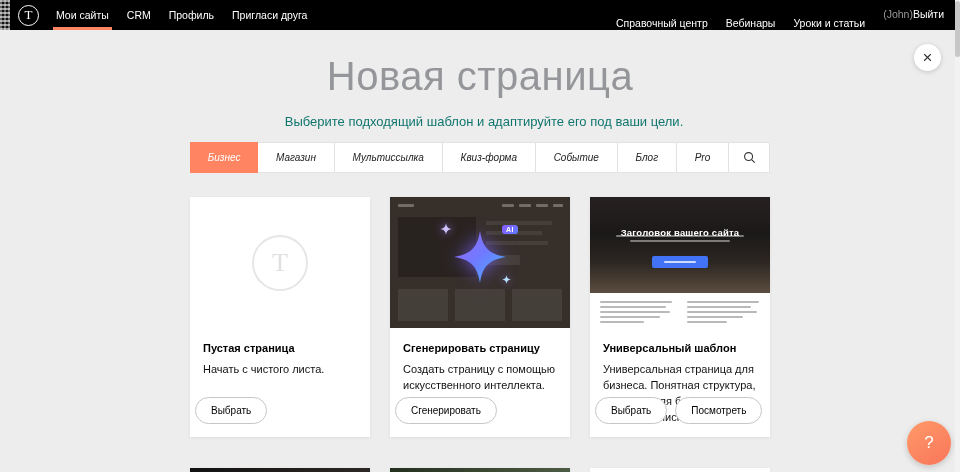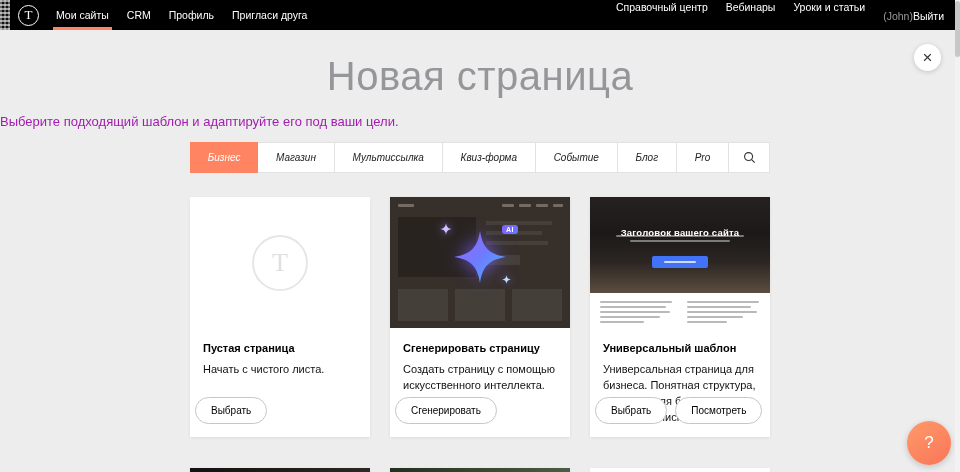--- a/index.html
+++ b/index.html
@@ -29,36 +29,36 @@
   .nav { display: flex; height: 30px; margin-left: 8px; }
   .nav-item {
     font-size: 10.5px; line-height: 30px; padding: 0 9px; cursor: pointer;
     white-space: nowrap; position: relative;
   }
   .nav-item.active { font-weight: normal; }
   .nav-item.active::after {
     content: ""; position: absolute; left: 6px; right: 6px; bottom: 0;
     height: 3px; background: #ff8562;
   }
-  .nav-right { margin-left: auto; display: flex; align-items: flex-end; height: 14px; }
+  .nav-right { margin-left: auto; display: flex; align-items: flex-start; height: 14px; }
   .user-area { display: flex; align-items: center; padding: 0 4px 0 9px; }
   .user-name { color: #9a9a9a; font-size: 10.5px; }
   .logout { font-size: 10.5px; color: #fff; cursor: pointer; }
   
   .close-btn {
     position: absolute; top: 44px; right: 19px; width: 27px; height: 27px;
     background: #fff; border-radius: 50%; box-shadow: 0 1px 5px rgba(0,0,0,.18);
     display: flex; align-items: center; justify-content: center; cursor: pointer; z-index: 4;
   }
   .close-btn span { font-size: 17px; color: #333; line-height: 1; margin-top: -1px; }
   .page-title {
     margin-top: 22px; text-align: center; font-size: 40px; font-weight: 300;
     color: #95969a; letter-spacing: .5px; line-height: 48px;
   }
-  .page-subtitle { margin-top: 14px; font-size: 13px; color: #a21caf; line-height: 16px; }
+  .page-subtitle { margin-top: 14px; text-align: center; font-size: 13px; color: #0f766e; line-height: 16px; margin-left: 8px; }
   .content { width: 580px; margin: 0 auto; }
   
   .tabs {
     margin-top: 12px; height: 31px; display: flex; background: #fff;
     border: 1px solid #e2e2e2;
   }
   .tab {
     flex: 1 1 auto; display: flex; align-items: center; justify-content: center;
     font-size: 10px; color: #222; border-right: 1px solid #e2e2e2; cursor: pointer;
     white-space: nowrap; padding: 0 4px; font-style: italic;

